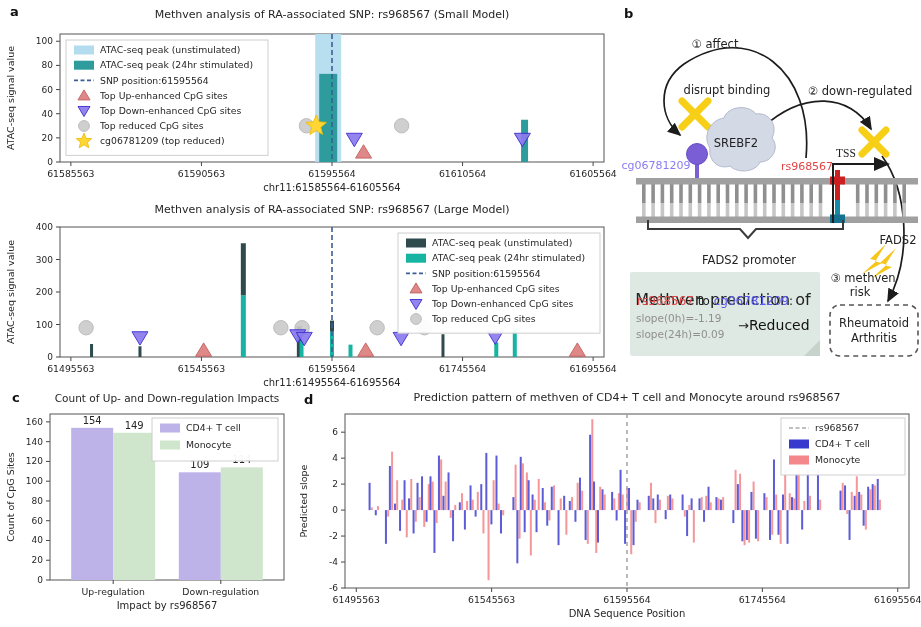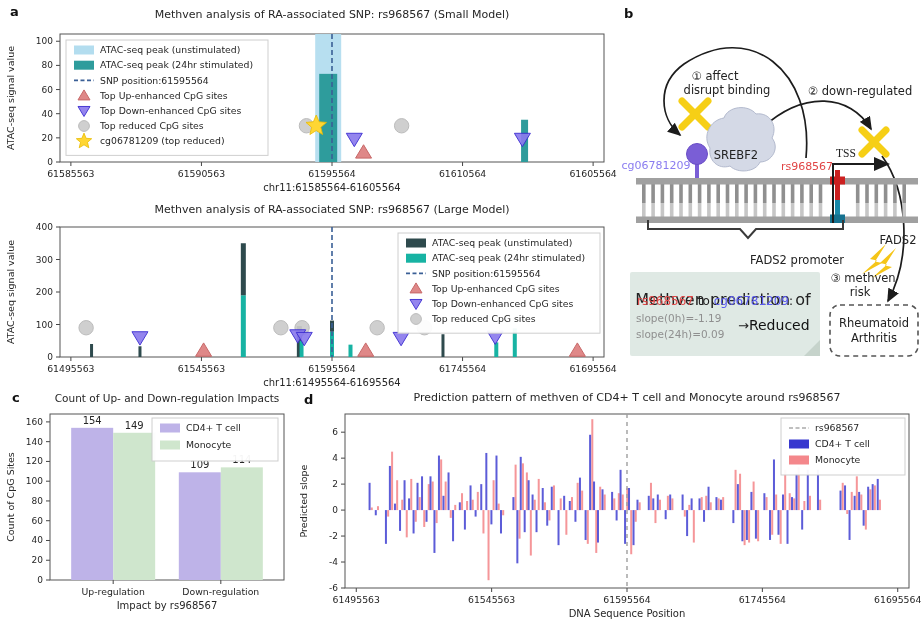--- a/index.html
+++ b/index.html
@@ -251,28 +251,28 @@
         <path d="M 266,236 L 250,251 L 257,252.5 L 242,266 L 262,255 L 255,253.5 Z"></path>
         <path d="M 276,240 L 260,255 L 267,256.5 L 252,270 L 272,259 L 265,257.5 Z"></path>
       </g>
       <g>
         <rect x="10" y="264" width="190" height="84" rx="2" fill="#dfe9e4"></rect>
         <polygon points="184,348 200,348 200,332" fill="#c6d3cb"></polygon>
       </g>
       <rect x="210" y="297" width="88" height="51" rx="10" fill="#ffffff" stroke="#555" stroke-width="1.6" stroke-dasharray="5,4"></rect>
     </svg>
 
-    <div class="bt" style="left:95px;top:29px;margin-top:32px;">① affect</div>
+    <div class="bt" style="left:95px;top:29px;">① affect</div>
     <div class="bt" style="left:87px;top:75px;margin-left:20px;">disrupt binding</div>
     <div class="bt" style="left:240px;top:76px;">② down-regulated</div>
-    <div class="bt" style="left:116px;top:140px;">SREBF2</div>
+    <div class="bt" style="left:116px;top:128px;">SREBF2</div>
     <div class="bt purple" style="left:36px;top:151px;font-size:11px;">cg06781209</div>
     <div class="bt red" style="left:187px;top:152px;font-size:11px;">rs968567</div>
     <div class="bt" style="left:226px;top:139px;font-family:Liberation Serif, serif;">TSS</div>
-    <div class="bt" style="left:129px;top:245px;margin-left:48px;">FADS2 promoter</div>
+    <div class="bt" style="left:129px;top:245px;">FADS2 promoter</div>
     <div class="bt" style="left:258px;top:225px;padding-left:40px;">FADS2</div>
     <div class="bt" style="left:243px;top:263px;">③ methven</div>
     <div class="bt" style="left:240px;top:277px;">risk</div>
     <div class="ra-box">
       <span>Rheumatoid</span>
       <span>Arthritis</span>
     </div>
     <div class="bt" style="left:103px;top:282px;font-size:16px;">Methven prediction of</div>
     <div class="bt note-line2" style="left:95px;top:286px;font-size:12px;">
       <span class="red">rs968567</span><span> to </span><span class="blue">cg06781209</span><span>:</span>

